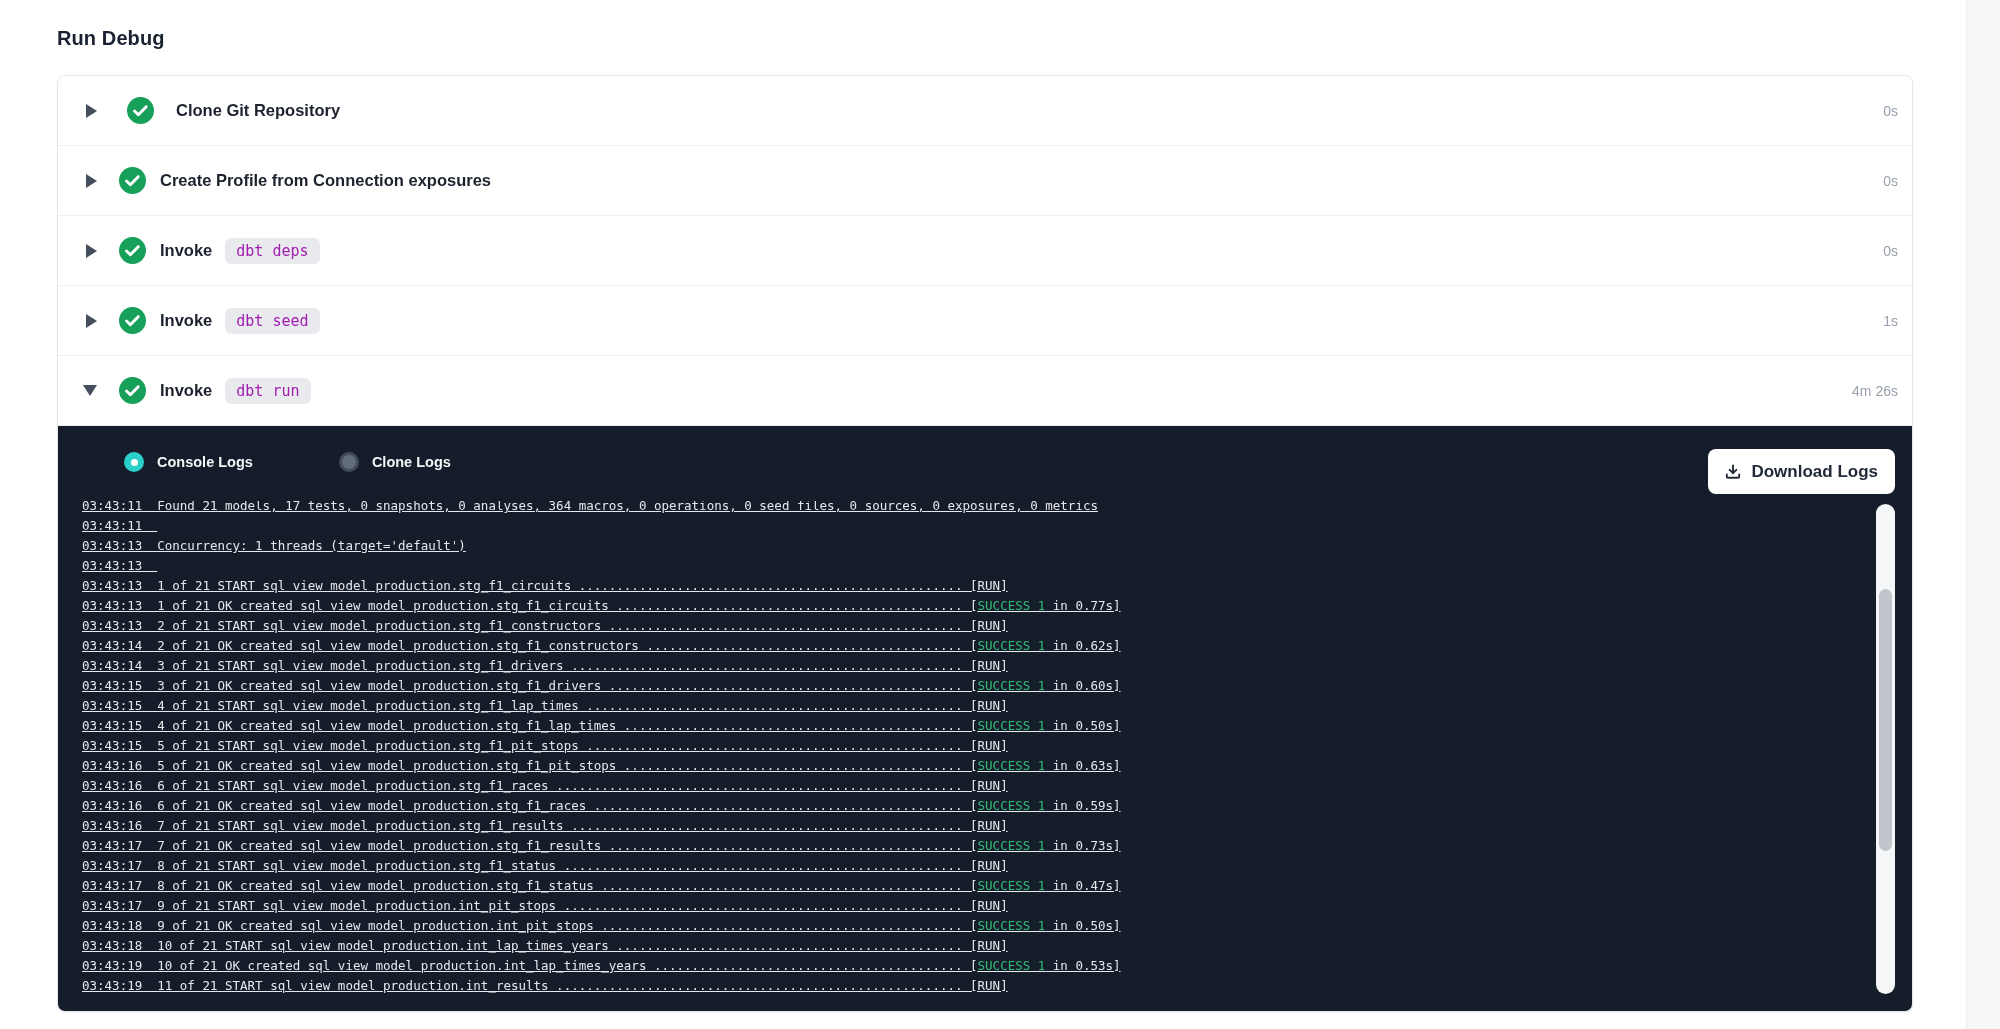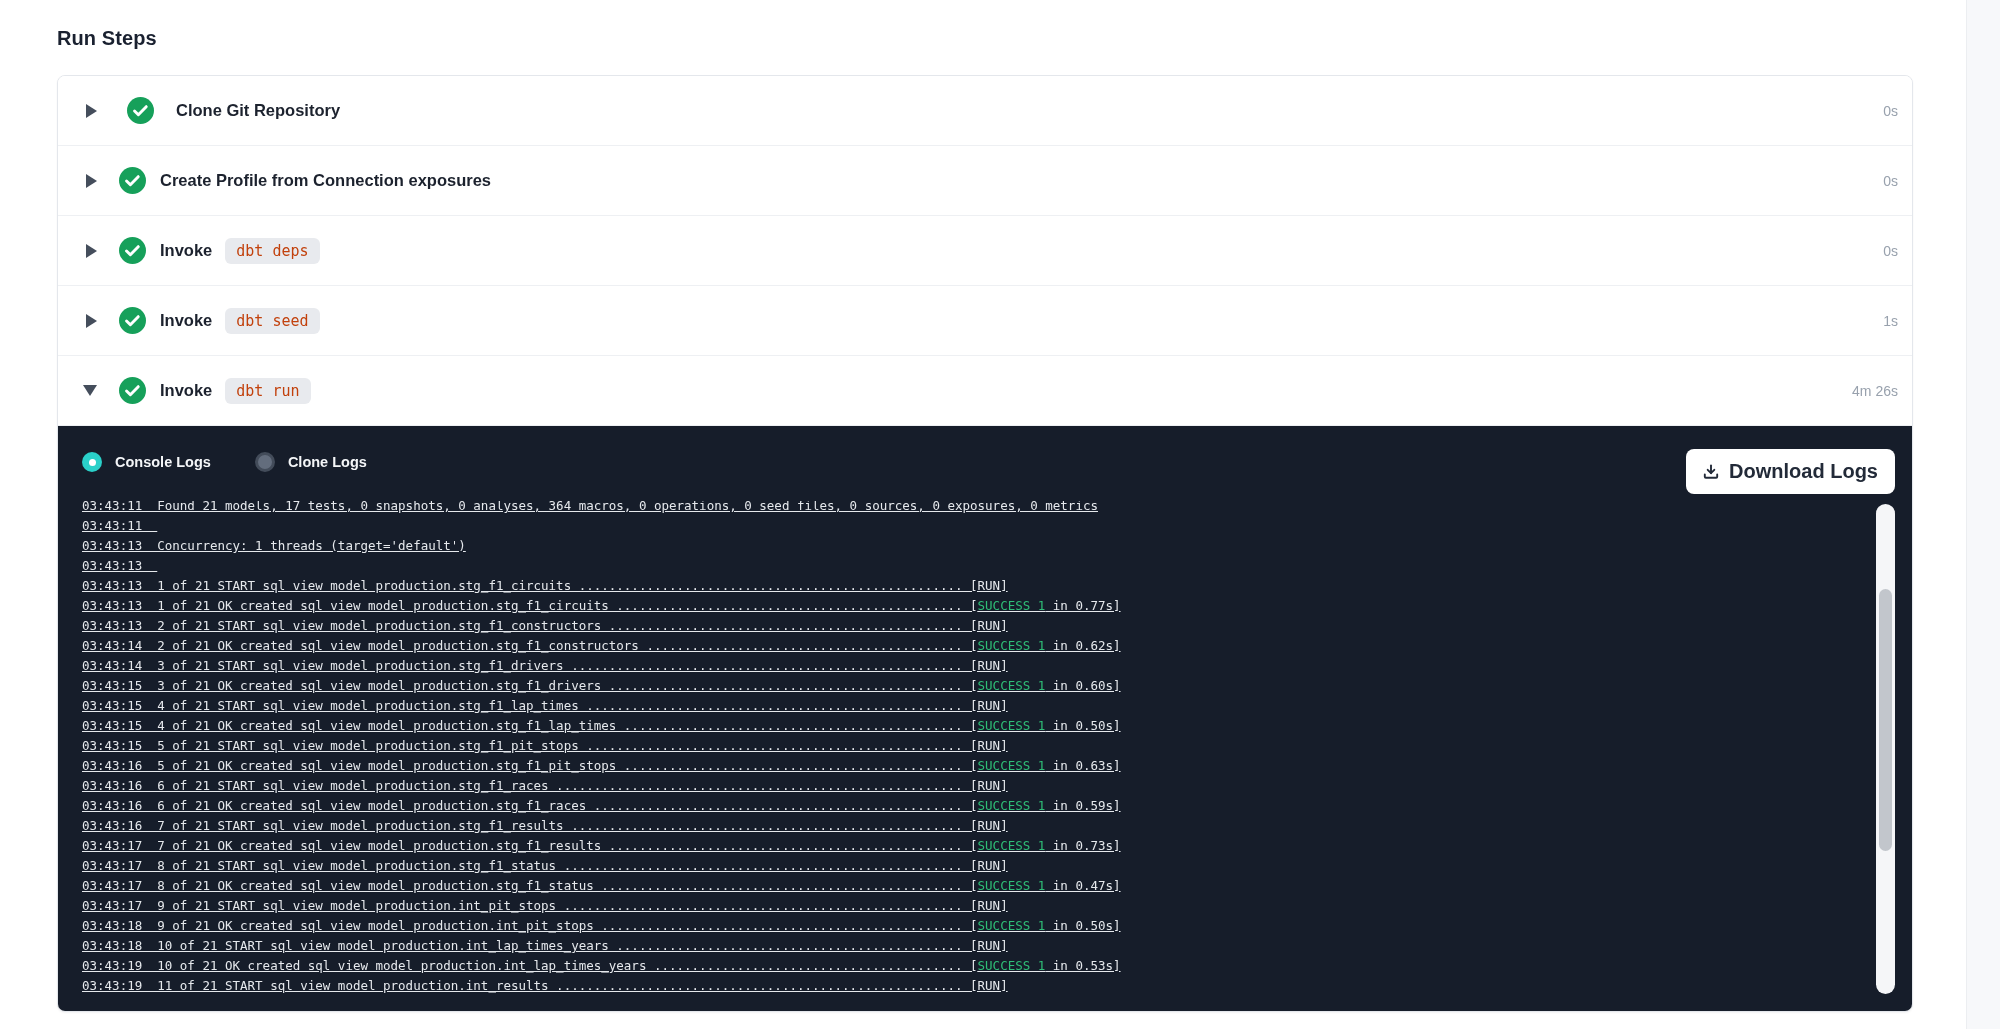--- a/index.html
+++ b/index.html
@@ -41,48 +41,48 @@
   .chev.down{
     border-left:7px solid transparent;border-right:7px solid transparent;
     border-top:11px solid #454e5c;border-bottom:none;margin-left:25px;
   }
   .check{width:27px;height:27px;margin-left:22px;flex:none;display:block;}
   .step-label{
     margin-left:14px;font-size:16.5px;font-weight:700;color:var(--text-dark);
   }
   .step-cmd{
     margin-left:13px;font-family:"DejaVu Sans Mono",monospace;font-size:15px;
-    color:#c2410c;background:var(--badge-bg);border-radius:6px;padding:4px 11px;
+    color:#a21caf;background:var(--badge-bg);border-radius:6px;padding:4px 11px;
   }
   .step-cmd:empty{display:none;}
   .step-duration{
     margin-left:auto;margin-right:14px;font-size:14px;color:var(--text-muted);
   }
   .log-panel{
     position:relative;height:585px;background:var(--panel-bg);
     border-radius:0 0 7px 7px;overflow:hidden;
   }
   .panel-toolbar{
     position:absolute;top:0;left:0;right:0;height:72px;
     display:flex;align-items:center;padding-left:24px;gap:44px;
   }
-  .radio-group{display:flex;align-items:center;gap:13px;cursor:pointer;}
+  .radio-group{display:flex;align-items:center;gap:13px;cursor:pointer;margin-left:42px;}
   .radio{width:20px;height:20px;border-radius:50%;position:relative;flex:none;}
   .radio.sel{background:var(--accent-teal);}
   .radio.sel::after{
     content:"";position:absolute;left:6.5px;top:6.5px;width:7px;height:7px;
     border-radius:50%;background:#fff;
   }
   .radio.unsel{background:#636d7d;border:3px solid #434c5a;}
   .radio-label{font-size:14.5px;font-weight:700;color:#f4f6f8;}
   .dl-btn{
     position:absolute;top:23px;right:17px;height:45px;padding:0 17px;
     display:flex;align-items:center;gap:10px;background:#fff;border:none;
     border-radius:8px;font-family:"Liberation Sans",sans-serif;
-    font-size:20px;font-weight:700;color:#222a38;cursor:pointer;
+    font-size:17px;font-weight:700;color:#222a38;cursor:pointer;
   }
   .log-viewport{
     position:absolute;top:75px;left:0;right:40px;bottom:8px;overflow:hidden;
   }
   .log-lines{
     margin-top:-5px;padding-left:24px;white-space:pre;
     font-family:"DejaVu Sans Mono",monospace;font-size:12.5px;line-height:20px;
     color:var(--log-text);
     text-decoration:underline;
   }
@@ -93,21 +93,21 @@
     background:var(--scrollbar-track);border-radius:10px;
   }
   .sb-thumb{
     position:absolute;top:85px;left:3px;width:13px;height:262px;
     background:var(--scrollbar-thumb);border-radius:7px;
   }
 </style>
 </head>
 <body>
 
-<h1 class="page-title">Run Steps</h1>
+<h1 class="page-title">Run Debug</h1>
 
 <div class="steps-card">
   <div id="steps-rows">
   <div class="step-row">
     <span class="chev"></span>
     <span class="check">
       <svg width="27" height="27" viewBox="0 0 24 24">
         <circle cx="12" cy="12" r="12" fill="#16a05a"></circle>
         <path d="M6.7 12.4l3.4 3.4 7-7.2" fill="none" stroke="#ffffff" stroke-width="2.6" stroke-linecap="round" stroke-linejoin="round"></path>
       </svg>

